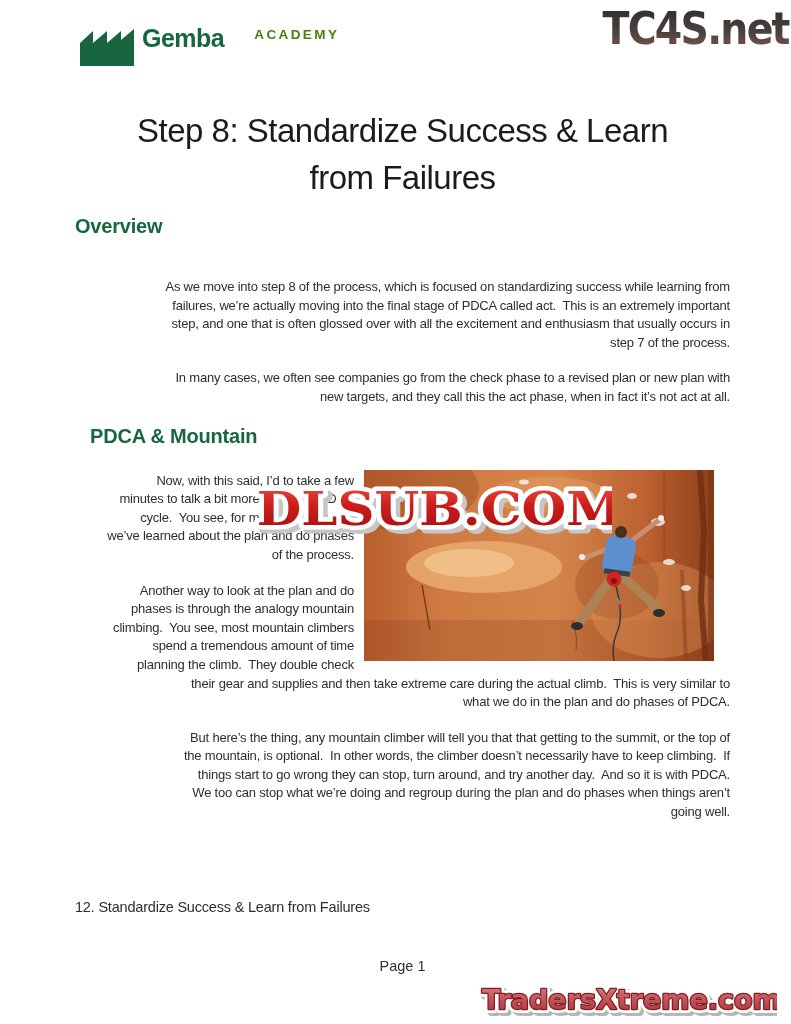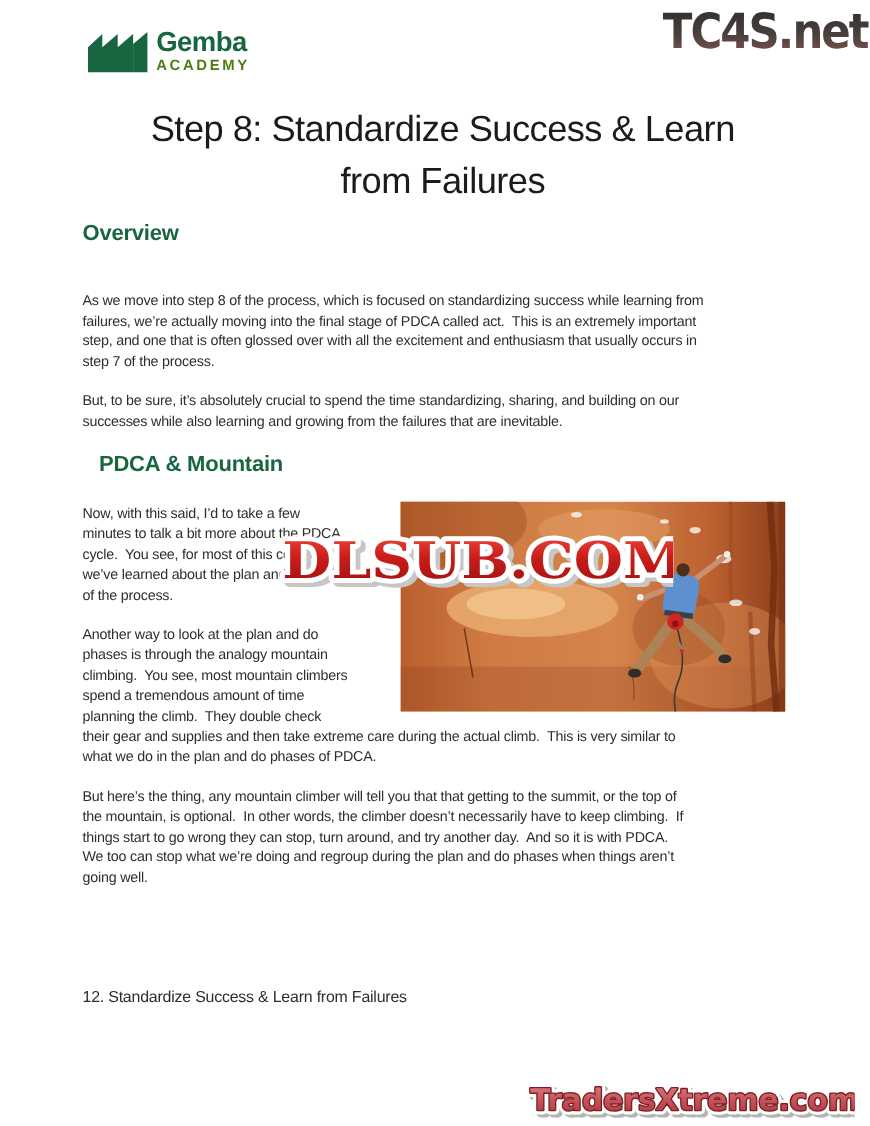--- a/index.html
+++ b/index.html
@@ -7,44 +7,44 @@
     position:relative;
     width:791px;height:1024px;
     background:#ffffff;
     overflow:hidden;
     font-family:"Liberation Sans",sans-serif;
     color:#2e2e2e;
   }
   
   .logo{position:absolute;left:78px;top:26px;display:flex;align-items:flex-start;gap:6px;}
   .logo svg{display:block;}
-  .logo-text{display:flex;flex-direction:column;line-height:1;}
+  .logo-text{display:flex;flex-direction:row;line-height:1;gap:30px;}
   .logo-brand{font-size:25px;font-weight:bold;color:#17663f;letter-spacing:-0.5px;}
   .logo-sub{font-size:13.5px;font-weight:bold;color:#4d7c0f;letter-spacing:2.4px;margin-top:2px;}
   
   .wm{position:absolute;pointer-events:none;}
   .wm-top{top:3px;right:0px;}
   .wm-mid{left:250px;top:485px;z-index:6;}
   .wm-bottom{top:976px;right:14px;}
   
-  .content{position:absolute;left:75px;top:0;width:655px;}
+  .content{position:absolute;left:75px;top:14px;width:655px;}
   h1.title{
     margin:93px 0 0 0;
     font-size:33px;line-height:47px;font-weight:normal;
     color:#1b1b1b;text-align:center;white-space:pre-line;letter-spacing:-0.5px;
   }
   h2.sec{
     font-size:20px;line-height:24px;font-weight:bold;color:#17663f;
     margin:13px 0 40px 0;letter-spacing:-0.2px;
   }
   h2.pdca{margin:14px 0 24px 15px;position:relative;z-index:1;}
   p.para{
     margin:0 0 17px 0;
     font-size:13px;line-height:18.6px;letter-spacing:-0.2px;
-    color:#2e2e2e;white-space:pre-wrap;
+    color:#2e2e2e;white-space:pre-wrap;text-align:right;
   }
   .wrap{margin:0;}
   figure.photo{
     float:right;width:350px;height:191px;
     margin:-2px 16px 8px 10px;padding:0;
   }
   figure.photo svg{display:block;width:350px;height:191px;}
   
   .footer-lesson{position:absolute;left:75px;top:899px;font-size:14.5px;letter-spacing:-0.2px;color:#2e2e2e;}
   .footer-page{position:absolute;left:75px;top:958px;width:655px;text-align:center;font-size:14.5px;color:#2e2e2e;}
@@ -82,22 +82,22 @@
 
     <h1 class="title">Step 8: Standardize Success &amp; Learn
 from Failures</h1>
 
     <h2 class="sec">Overview</h2>
 
     <p class="para">As we move into step 8 of the process, which is focused on standardizing success while learning from
 failures, we’re actually moving into the final stage of PDCA called act.  This is an extremely important
 step, and one that is often glossed over with all the excitement and enthusiasm that usually occurs in
 step 7 of the process.</p>
-    <p class="para">But, to be sure, it’s absolutely crucial to spend the time standardizing, sharing, and building on our
-successes while also learning and growing from the failures that are inevitable.</p>
+    <p class="para">In many cases, we often see companies go from the check phase to a revised plan or new plan with
+new targets, and they call this the act phase, when in fact it’s not act at all.</p>
 
     <h2 class="sec pdca">PDCA &amp; Mountain</h2>
 
     <div class="wrap">
 
       <figure class="photo">
         <svg viewBox="0 0 350 191" preserveAspectRatio="none">
           <defs>
             <linearGradient id="rock" x1="0" y1="0" x2="1" y2="0">
               <stop offset="0" stop-color="#b95f2d"></stop>
@@ -180,20 +180,21 @@
       </linearGradient>
     </defs>
     <g font-family="'DejaVu Serif',serif" font-size="46" font-weight="bold">
       <text x="10" y="44" fill="#c6c6c6" stroke="#c6c6c6" stroke-width="9" stroke-linejoin="round">DLSUB.COM</text>
       <text x="6" y="40" fill="#ffffff" stroke="#ffffff" stroke-width="9" stroke-linejoin="round">DLSUB.COM</text>
       <text x="6" y="40" fill="url(#dred)">DLSUB.COM</text>
     </g>
   </svg>
 
   <div class="footer-lesson">12. Standardize Success &amp; Learn from Failures</div>
+  <div class="footer-page">Page 1</div>
 
   <svg class="wm wm-bottom" width="300" height="46" viewBox="0 0 300 46" preserveAspectRatio="none">
     <defs>
       <linearGradient id="trg" x1="0" y1="0" x2="0" y2="1">
         <stop offset="0" stop-color="#d97d80"></stop>
         <stop offset="0.5" stop-color="#c4545a"></stop>
         <stop offset="1" stop-color="#a93238"></stop>
       </linearGradient>
     </defs>
     <g font-family="'DejaVu Sans',sans-serif" font-size="27" font-weight="bold">

